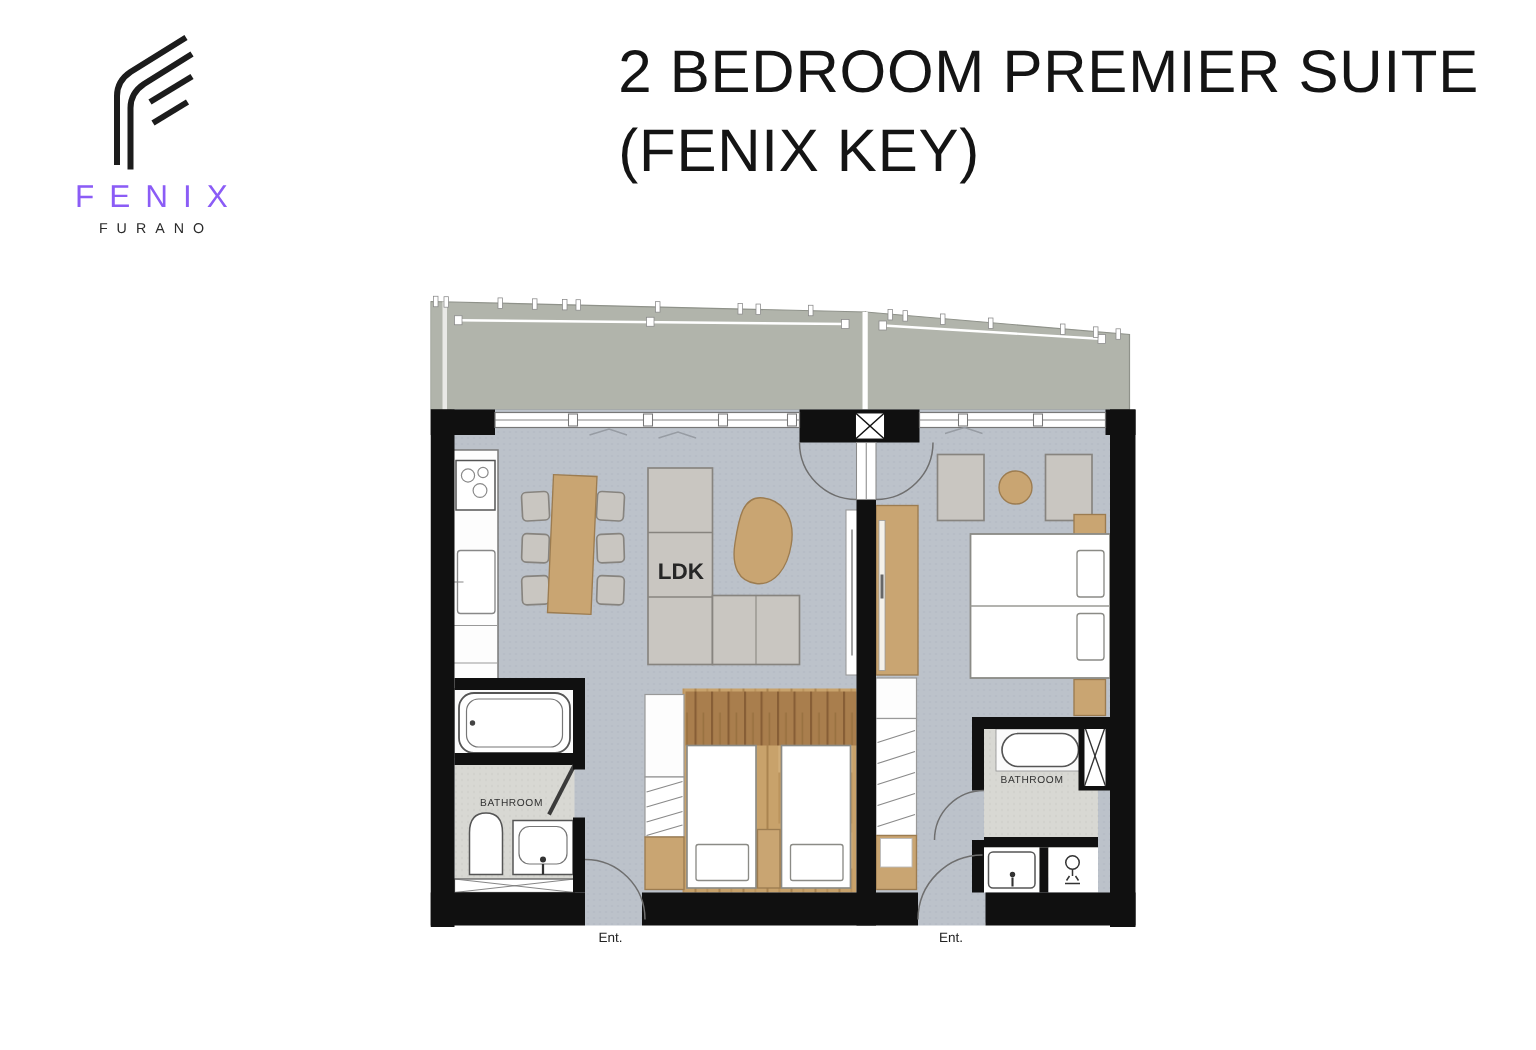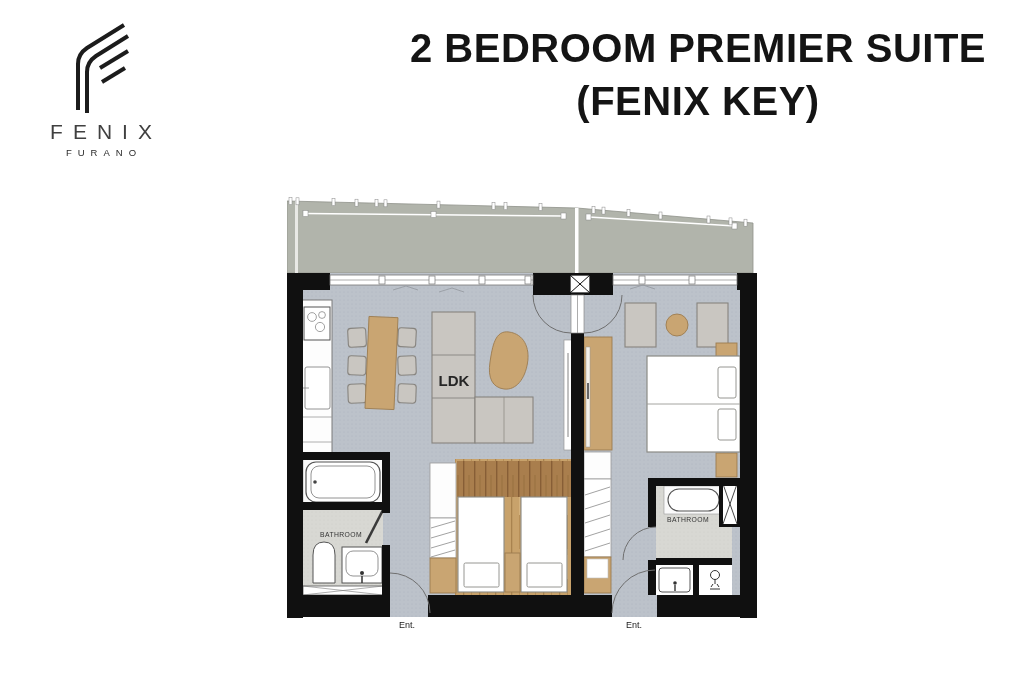--- a/index.html
+++ b/index.html
@@ -1,25 +1,25 @@
 <!DOCTYPE html>
 <html><head>
 <meta charset="utf-8">
 <style>
   html,body{margin:0;padding:0;background:#e8e8e8;}
   .page{position:relative;width:1024px;height:700px;background:#ffffff;overflow:hidden;
         font-family:"Liberation Sans",sans-serif;}
   
   .logo-block{position:absolute;left:36px;top:20px;width:130px;text-align:center;color:#1c1c1c;}
   .logo-mark{display:block;margin:0 auto;}
-  .brand-name{margin-top:6px;font-size:21px;font-weight:400;letter-spacing:10px;padding-left:10px;color:#404040;}
+  .brand-name{margin-top:6px;font-size:21px;font-weight:400;letter-spacing:10px;padding-left:10px;color:#8b5cf6;}
   .brand-sub{margin-top:3px;font-size:9.5px;font-weight:400;letter-spacing:6px;padding-left:6px;color:#2a2a2a;}
   
-  .title-block{position:absolute;right:38px;top:22px;text-align:center;color:#141414;
-               font-weight:700;font-size:40px;line-height:53px;letter-spacing:0.5px;
+  .title-block{position:absolute;right:38px;top:22px;text-align:left;color:#141414;
+               font-weight:400;font-size:40px;line-height:53px;letter-spacing:0.5px;
                font-family:"Liberation Sans",sans-serif;}
   
   .plan{position:absolute;left:287px;top:195px;}
   .plan text{font-family:"Liberation Sans",sans-serif;}
   .lbl-room{font-size:15px;font-weight:700;fill:#262626;}
   .lbl-bath{font-size:6.8px;font-weight:400;fill:#333;letter-spacing:0.4px;}
   .lbl-ent{font-size:9px;fill:#222;}
   .wall{fill:#101010;}
   .gray-furn{fill:#c9c6c1;stroke:#87847f;stroke-width:1.1;}
   .tan{fill:#c9a572;stroke:#9c7c50;stroke-width:0.9;}

